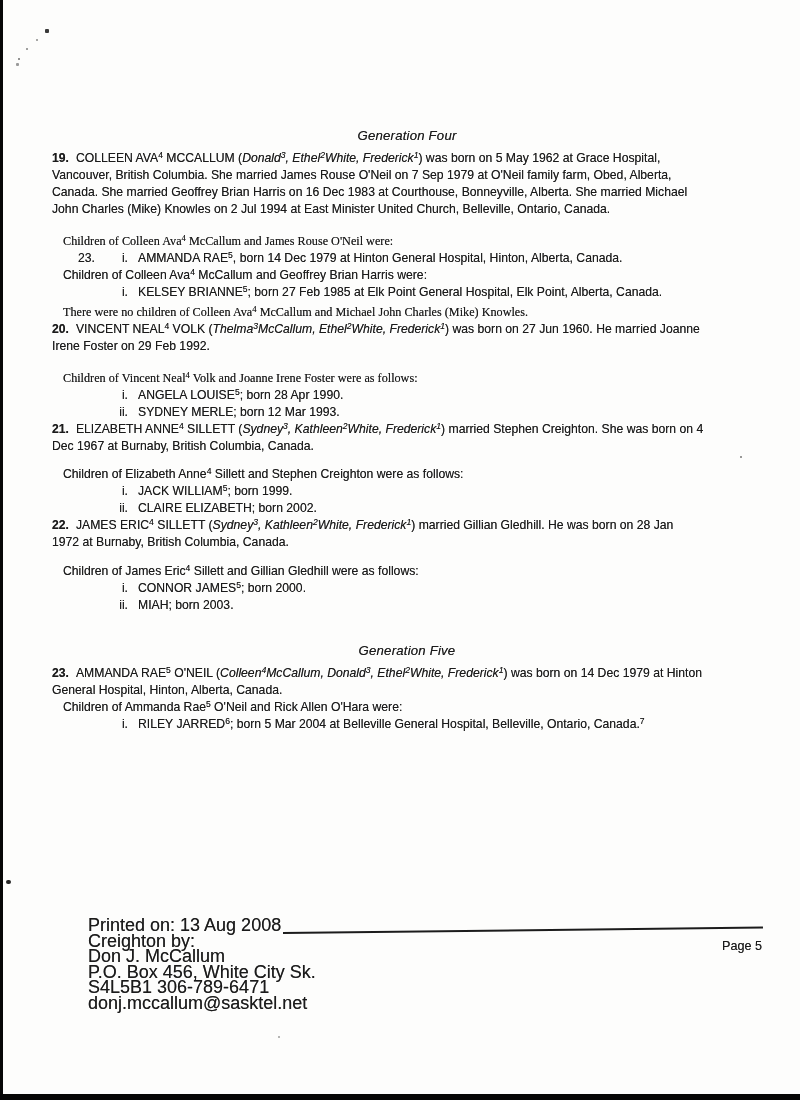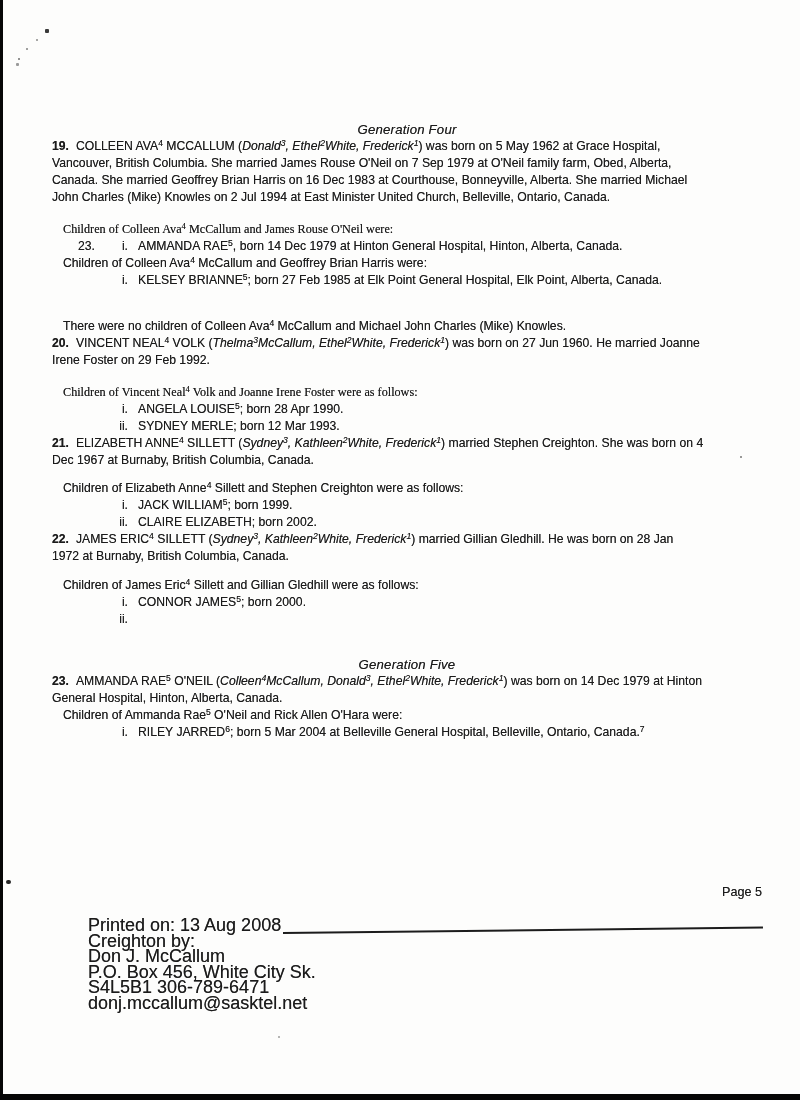--- a/index.html
+++ b/index.html
@@ -8,44 +8,44 @@
     background:#fdfdfc;color:#1b1b1b;
     font-family:"Liberation Sans","DejaVu Sans",sans-serif;
     font-size:12.2px;line-height:17px;
     text-shadow:0 0 0.45px rgba(25,25,25,0.65);
   }
   .edge-left{position:absolute;left:0;top:0;width:3px;height:1100px;background:#070707;}
   .edge-bottom{position:absolute;left:0;bottom:0;width:800px;height:6px;background:#060606;}
   .speck{position:absolute;border-radius:1px;}
   .content{padding:121px 38px 0 52px;}
   .gen-title{
-    margin:0;text-align:center;font-style:italic;font-weight:normal;
+    margin:6px;text-align:center;font-style:italic;font-weight:normal;
     font-size:13.2px;line-height:17px;letter-spacing:0.2px;
   }
   .gen-title.five{margin-top:28px;}
   p.entry{margin:0;white-space:pre-wrap;}
   .enum{font-weight:bold;margin-right:7px;}
   .mt28{margin-top:28px;} .mt33{margin-top:33px;}
   .intro{margin-left:11px;white-space:pre-wrap;}
   .i15{margin-top:15px;font-family:Liberation Serif, serif;} .i17{margin-top:0;} .i11{margin-top:11px;}
   .i12{margin-top:12px;} .i14{}
   .p14{margin-top:14px;} .p15{margin-top:15px;} .p16{margin-top:16px;}
-  .note{margin-left:11px;margin-top:29px;white-space:pre-wrap;}
+  .note{margin-left:11px;margin-top:3px;white-space:pre-wrap;font-family:Liberation Serif, serif;}
   .child-row{display:flex;padding-left:26px;}
   .c-num{flex:none;width:36px;}
   .c-rom{flex:none;width:14px;text-align:right;margin-right:10px;}
   .c-text{flex:1;white-space:nowrap;}
   sup{font-size:8.6px;line-height:0;position:relative;top:-4px;vertical-align:baseline;}
   .it{font-style:italic;}
   .footer-left{position:absolute;left:88px;top:918px;font-size:18px;line-height:15.6px;}
   .footer-rule{
     position:absolute;left:283px;top:932px;width:480px;height:2px;
     background:#1c1c1c;transform:rotate(-0.65deg);transform-origin:left center;
   }
-  .page-label{position:absolute;left:722px;top:884px;font-size:12.6px;}
+  .page-label{position:absolute;left:722px;top:938px;font-size:12.6px;}
 </style>
 </head>
 <body>
 
 <div class="page">
 
   <div class="edge-left"></div>
   <div class="edge-bottom"></div>
 
   <div class="speck" style="left:45px;top:29px;width:4px;height:4px;background:#3a3a3a;"></div>
@@ -117,20 +117,21 @@
 
     <div class="intro i12"><span>Children of James Eric</span><sup>4</sup><span> Sillett and Gillian Gledhill were as follows:</span></div>
     <div class="child-row">
       <span class="c-num"></span>
       <span class="c-rom">i.</span>
       <span class="c-text"><span>CONNOR JAMES</span><sup>5</sup><span>; born 2000.</span></span>
     </div>
     <div class="child-row">
       <span class="c-num"></span>
       <span class="c-rom">ii.</span>
+      <span class="c-text"><span>MIAH; born 2003.</span></span>
     </div>
 
     <h2 class="gen-title five">Generation Five</h2>
 
     <p class="entry mt33"><span class="enum">23.</span><span><span>AMMANDA RAE</span><sup>5</sup><span> O'NEIL (</span><span class="it">Colleen</span><sup class="it">4</sup><span class="it">McCallum</span><span class="it">, </span><span class="it">Donald</span><sup class="it">3</sup><span class="it">, </span><span class="it">Ethel</span><sup class="it">2</sup><span class="it">White</span><span class="it">, </span><span class="it">Frederick</span><sup class="it">1</sup><span>) was born on 14 Dec 1979 at Hinton
 General Hospital, Hinton, Alberta, Canada.</span></span></p>
 
     <div class="intro i14"><span>Children of Ammanda Rae</span><sup>5</sup><span> O'Neil and Rick Allen O'Hara were:</span></div>
     <div class="child-row">
       <span class="c-num"></span>

